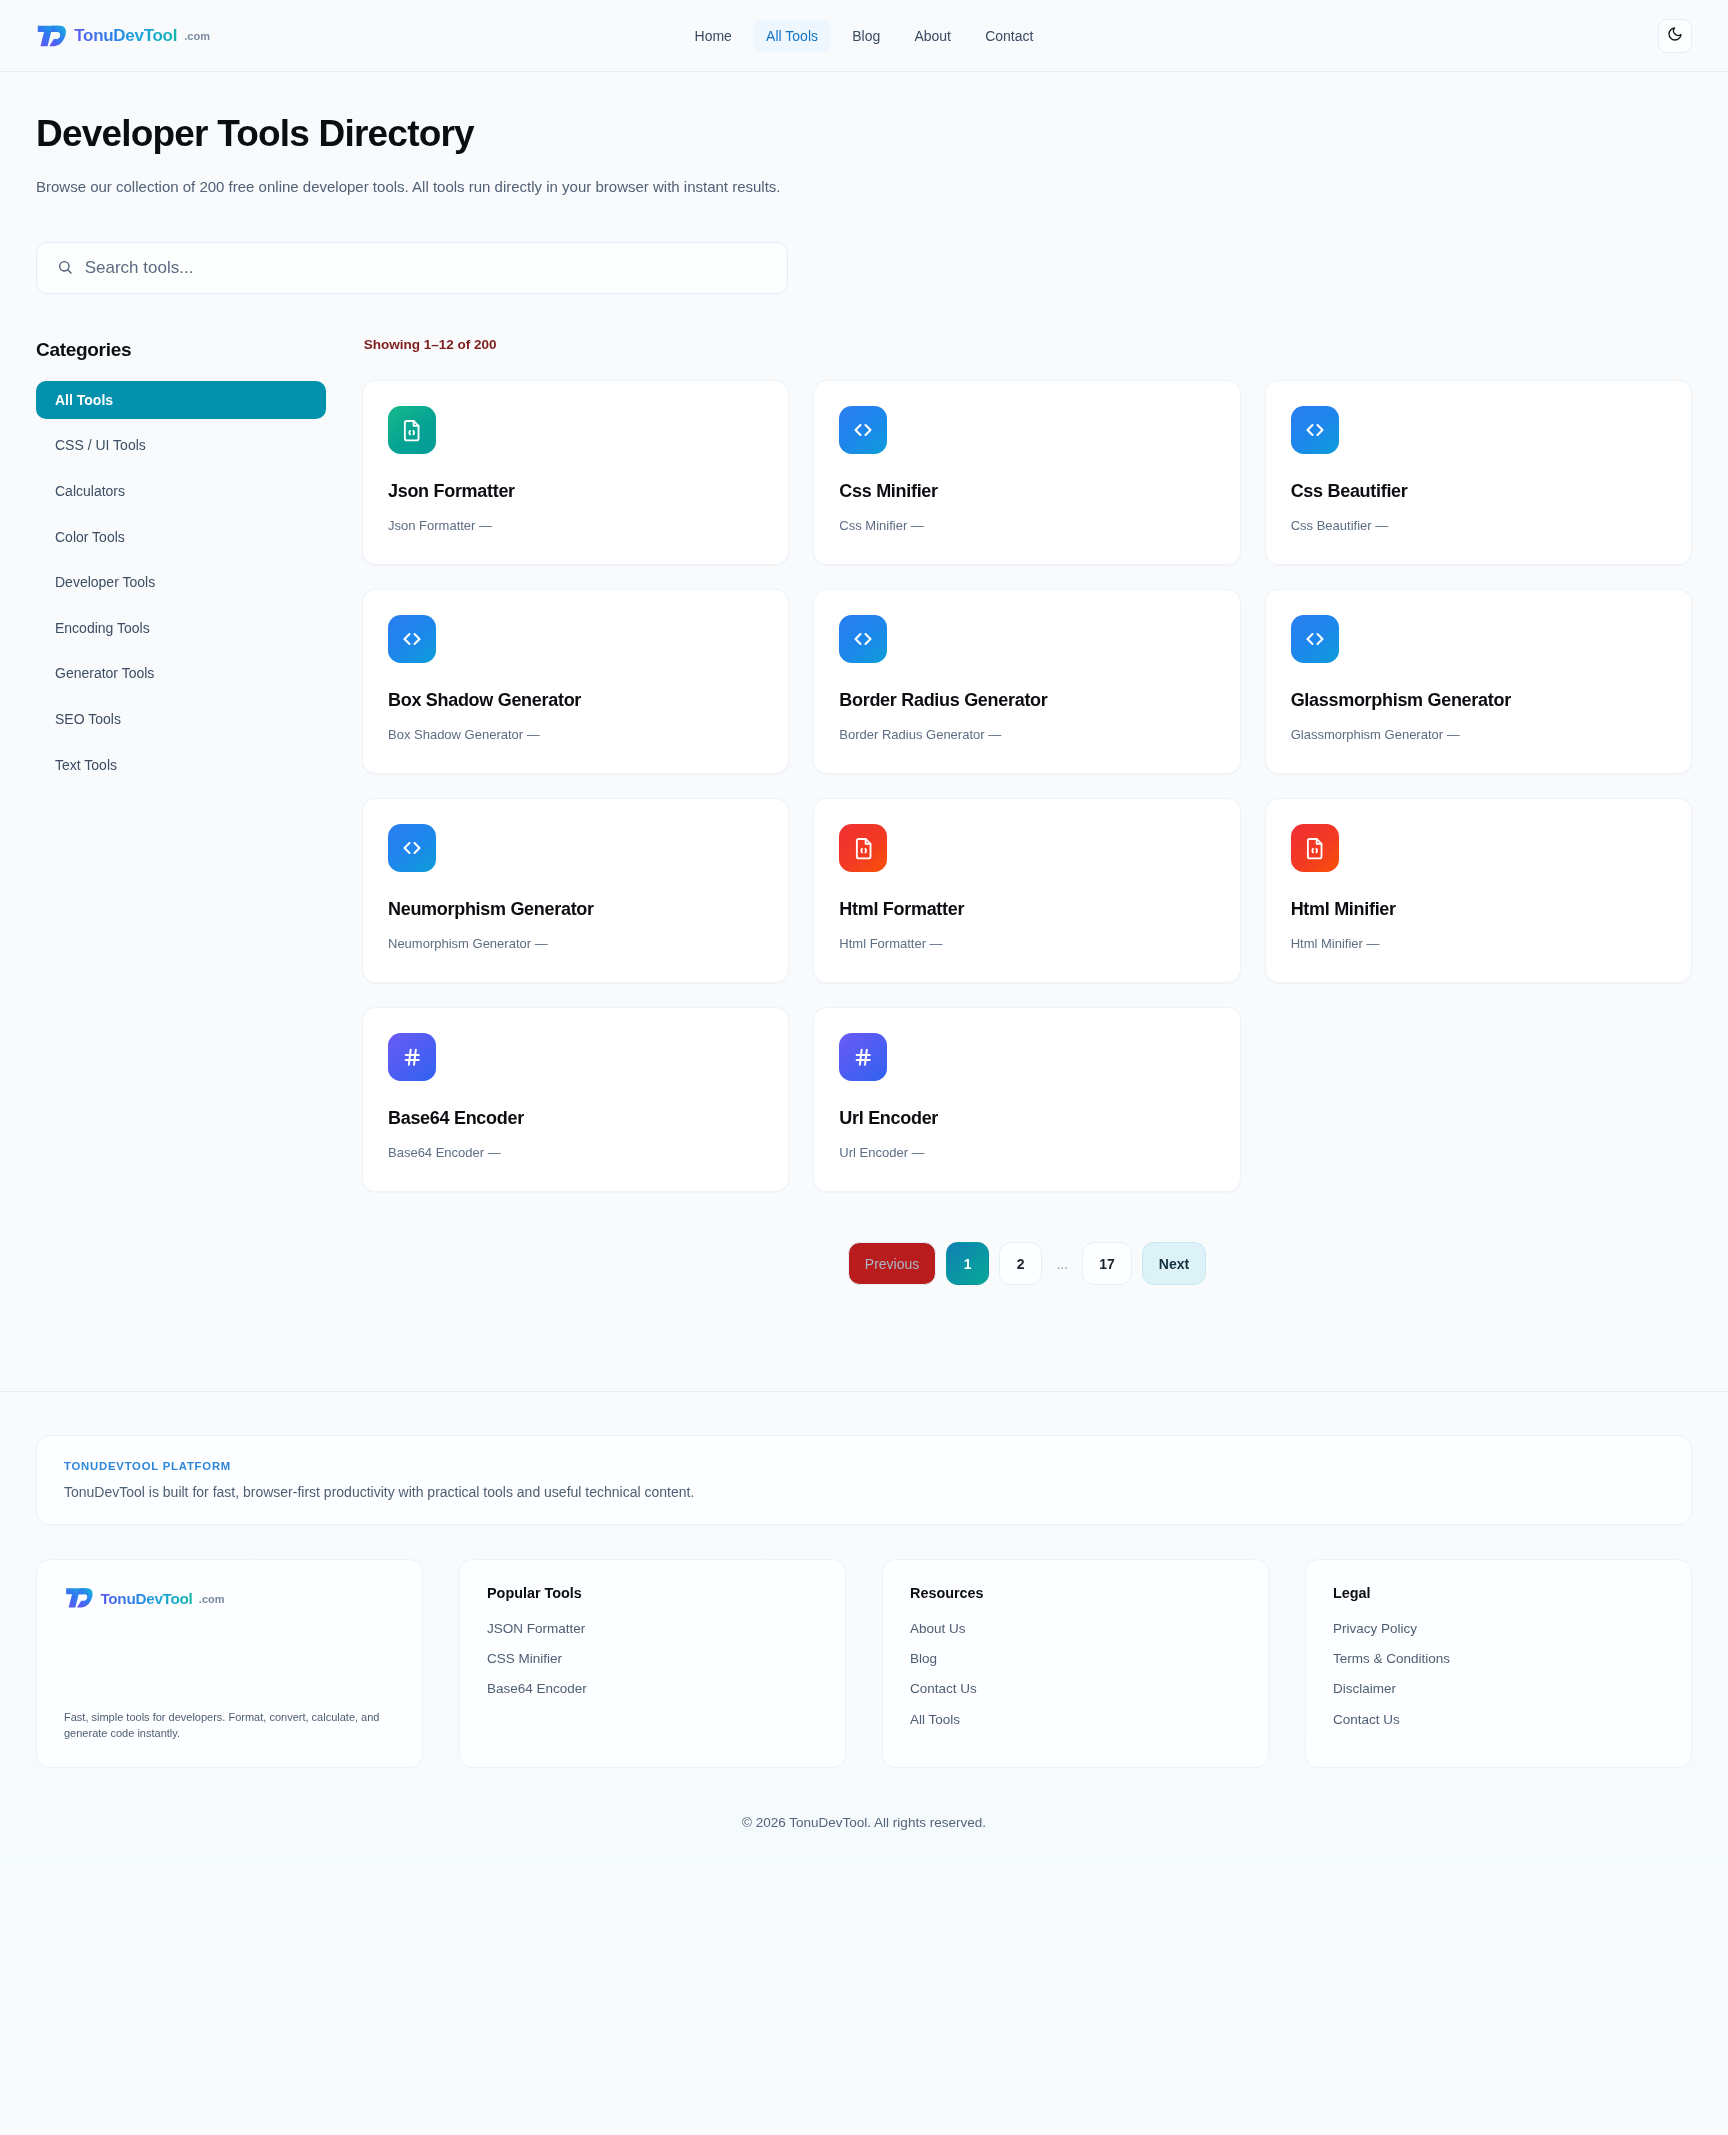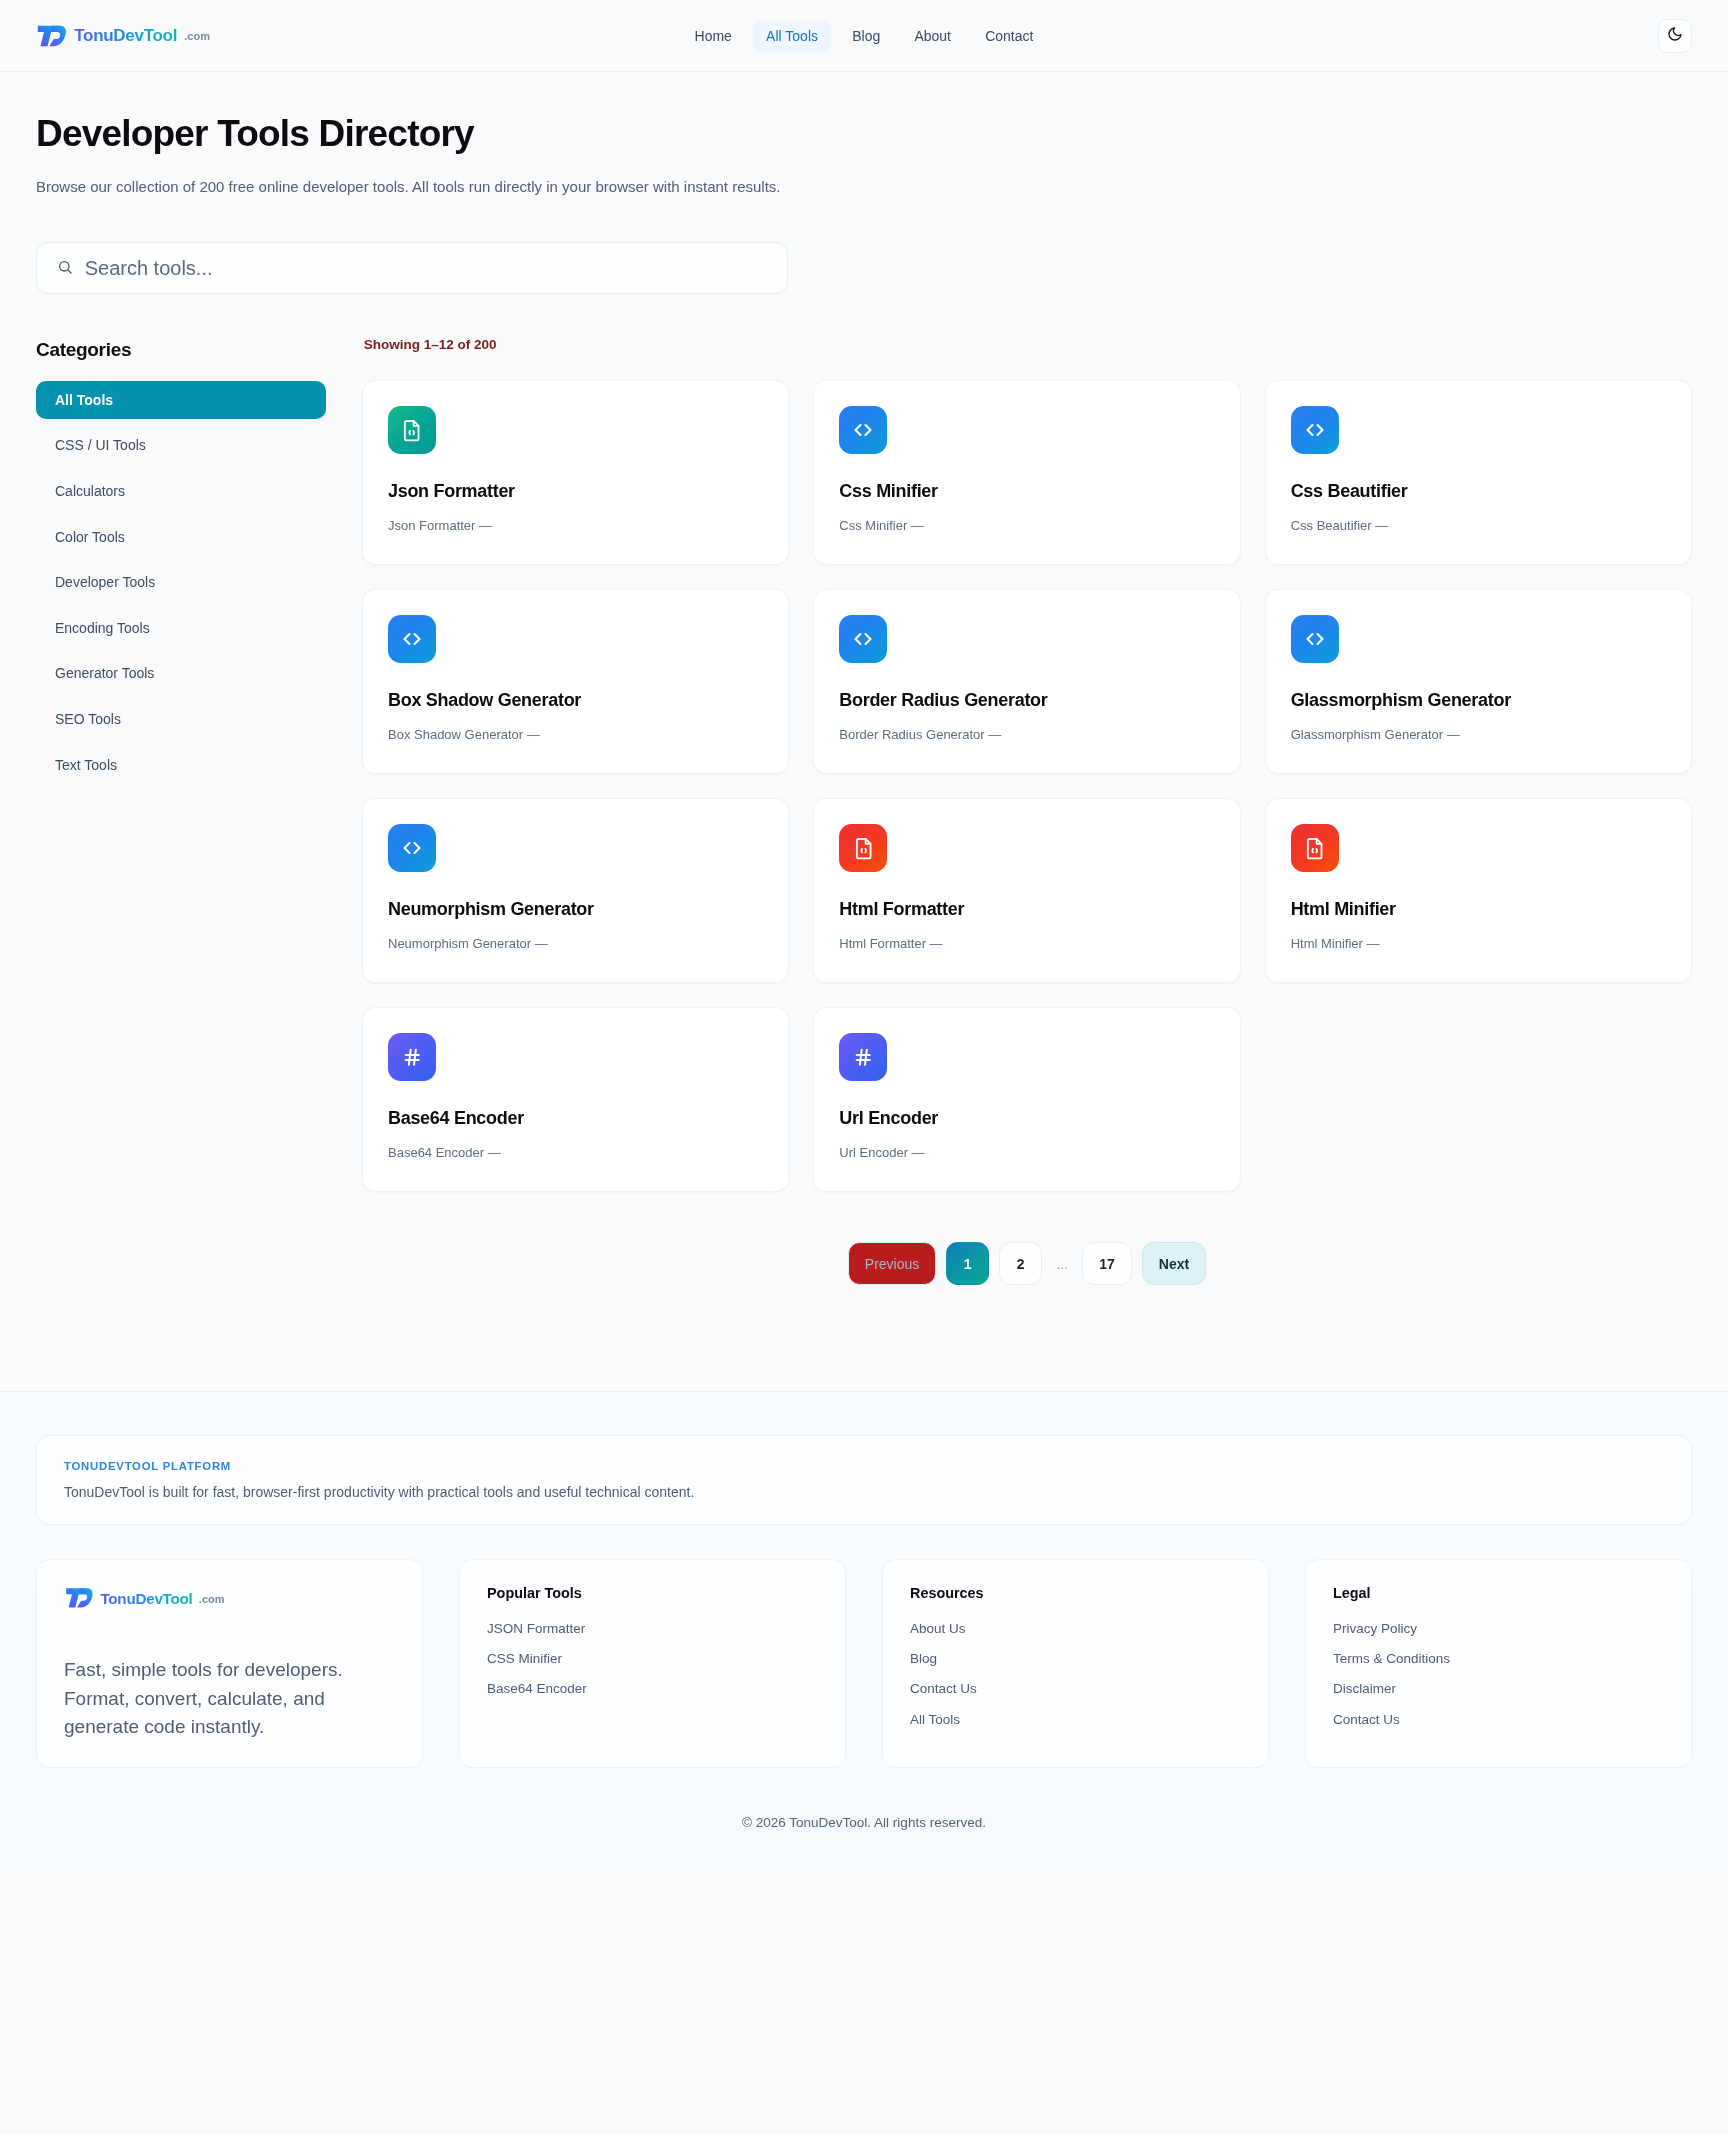--- a/index.html
+++ b/index.html
@@ -60,21 +60,21 @@
   }
 
   .searchbar {
     width: 752px; height: 52px; background: #fdfefe;
     border: 0.9px solid #dfeef8; border-radius: 11.7px;
     display: flex; align-items: center; gap: 11.7px; padding: 0 20px;
     margin-bottom: 43px;
   }
   .searchbar input {
     border: none; outline: none; background: transparent; flex: 1;
-    font-size: 20px; color: #c2410c; font-family: "Liberation Sans", sans-serif;
+    font-size: 17px; color: #c2410c; font-family: "Liberation Sans", sans-serif;
   }
   .searchbar input::placeholder { color: #5b6b80; }
 
   .content { display: flex; align-items: flex-start; gap: 36px; }
 
   
   .sidebar { width: 290px; flex: 0 0 290px; padding-top: 1.8px; }
   .sidebar-title {
     font-size: 19px; font-weight: bold; color: #0b0d11;
     margin-bottom: 20px; letter-spacing: -0.3px;
@@ -155,21 +155,21 @@
   }
   .platform-text { font-size: 14px; color: #4e5e73; }
 
   .foot-grid { display: grid; grid-template-columns: repeat(4, 1fr); gap: 36px; }
   .foot-card {
     background: #fdfeff; border: 0.9px solid #eaf3f9; border-radius: 13.5px;
     padding: 25px 27px; min-height: 186px;
   }
   .foot-brand { display: flex; flex-direction: column; justify-content: space-between; }
   .foot-logo { display: flex; align-items: center; gap: 5.4px; margin-bottom: 43px; }
-  .foot-tag { font-size: 19px; color: #4e5e73; line-height: 1.5; }
+  .foot-tag { font-size: 11px; color: #4e5e73; line-height: 1.5; }
   .foot-head {
     font-size: 14.4px; font-weight: bold; color: #0b0d11; margin-bottom: 20px;
   }
   .foot-link {
     display: block; font-size: 13.5px; color: #4e5e73;
     text-decoration: none; margin-bottom: 15.3px; cursor: pointer;
   }
   .copyright {
     text-align: center; font-size: 13.5px; color: #54657b;
     padding: 47px 0 36px 0;

